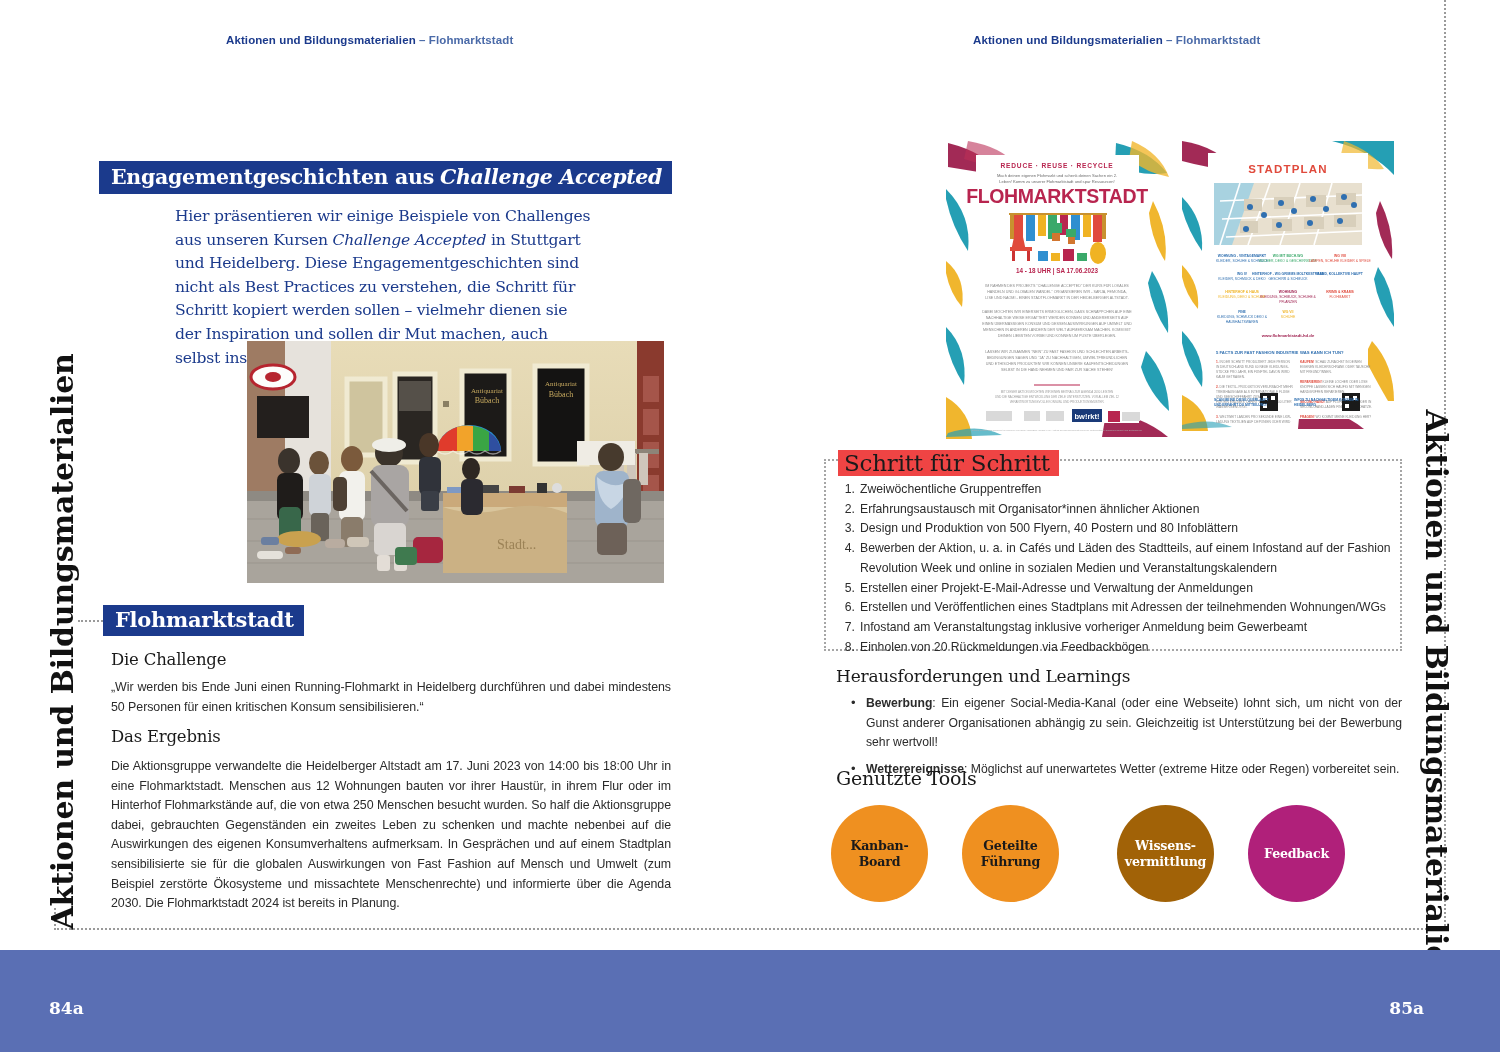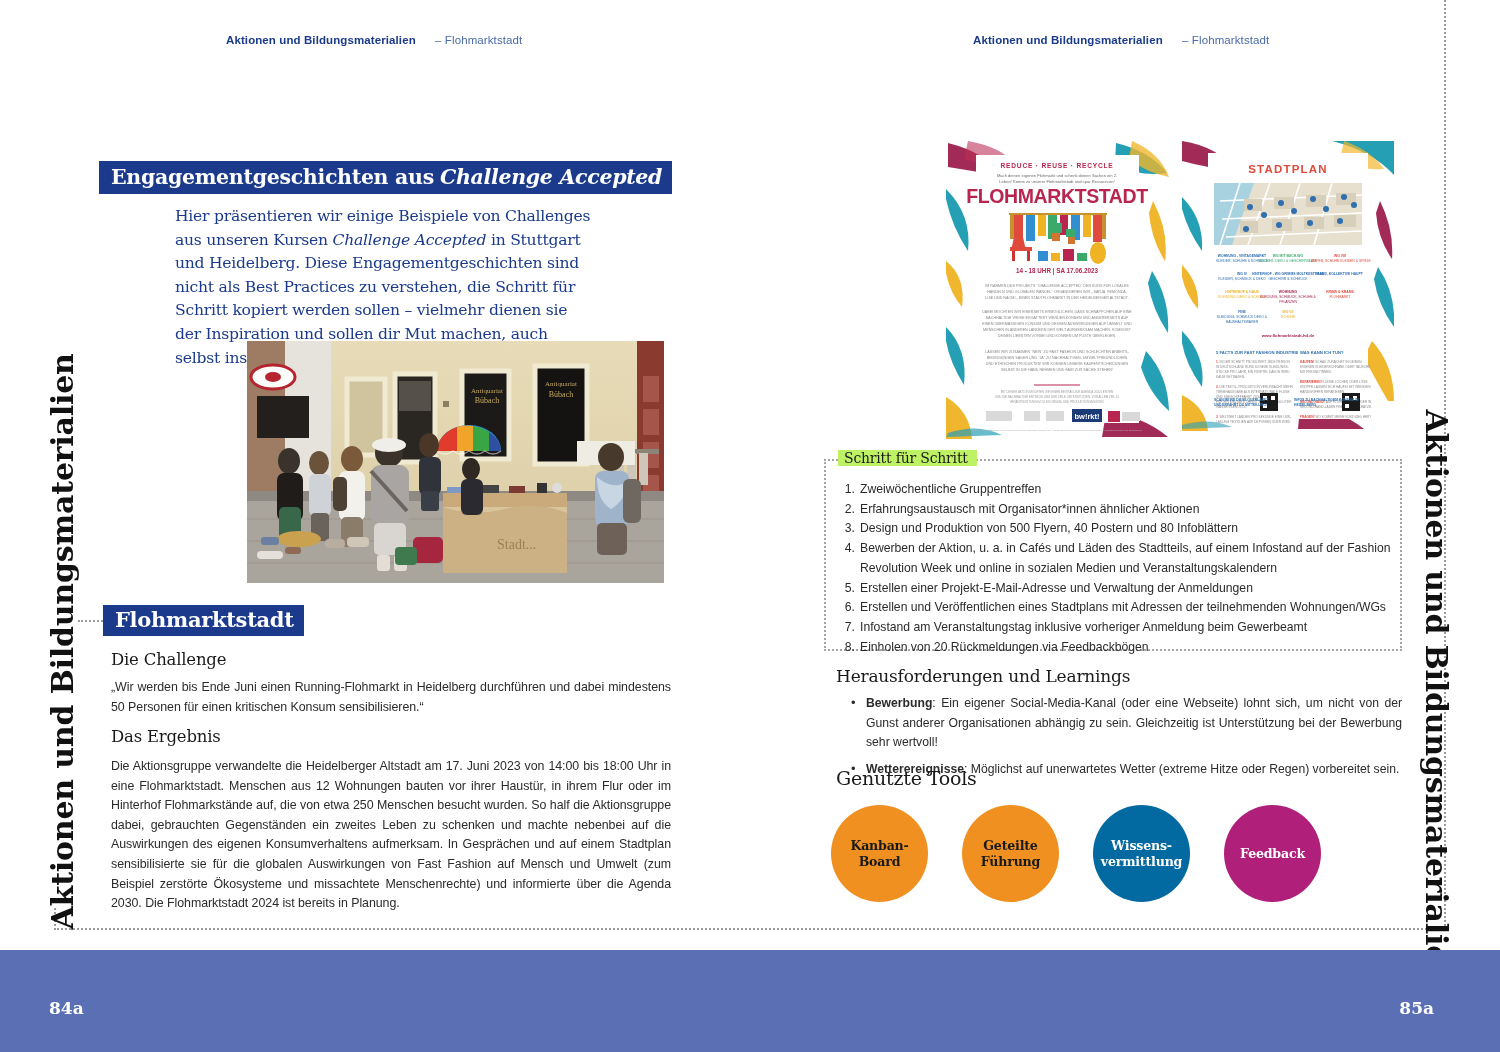--- a/index.html
+++ b/index.html
@@ -7,21 +7,21 @@
     width: 1500px; height: 1052px;
     background: #ffffff;
     font-family: "Liberation Sans", sans-serif;
     overflow: hidden;
   }
   .page { position: relative; width: 1500px; height: 1052px; background:#fff; }
 
   
   .runhead { position: absolute; font-size: 11.5px; letter-spacing:.1px; white-space: nowrap; }
   .runhead .bold { font-weight: 700; color:#1b3a8c; }
-  .runhead .reg  { font-weight: 400; color:#4a6aa8;padding-left:16px; }
+  .runhead .reg  { font-weight: 700; color:#4a6aa8; }
   #runhead-left  { left: 226px; top: 34px; }
   #runhead-right { left: 973px; top: 34px; }
 
   
   .dotline { position:absolute; }
   .dot-h { border-top: 2px dotted #9a9a9a; height:0; }
   .dot-v { border-left: 2px dotted #9a9a9a; width:0; }
 
   
   .side-tab {
@@ -93,23 +93,23 @@
   #poster-flohmarkt { left: 946px; top: 141px; width: 223px; height: 298px; }
   #poster-stadtplan { left: 1182px; top: 141px; width: 212px; height: 290px; }
   .poster svg { display:block; }
 
   
   #steps-box {
     position: absolute; left: 824px; top: 459px; width: 578px; height: 192px;
     border: 2px dotted #a6a6a6;
   }
   #steps-title {
-    position: absolute; left: 838px; top: 450px; background:#bef264;
+    position: absolute; left: 838px; top: 450px; background:#ef4444;
     padding: 0 9px 0 6px;
-    font-family: "DejaVu Serif", serif; font-size: 14px; color:#1a1a1a;
+    font-family: "DejaVu Serif", serif; font-size: 23px; color:#1a1a1a;
     letter-spacing:-0.2px;
   }
   #steps-list {
     position: absolute; left: 838px; top: 480px; width: 556px;
     font-family: "Liberation Sans", sans-serif;
     font-size: 12.2px; line-height: 19.7px; color:#2b2b2b;
     list-style: none;
   }
   #steps-list li { position: relative; padding-left: 22px; margin-bottom: 0px; }
   #steps-list li .num { position: absolute; left: 0; top: 0; width: 17px; text-align: right; }
@@ -147,21 +147,21 @@
   
   #footer-band {
     position:absolute; left:0; bottom:0; width:1500px; height:102px;
     background:#5a6fb4;
   }
   .folio {
     position:absolute; bottom:34px;
     font-family: "DejaVu Serif", serif; font-weight:700; font-size:17px; color:#ffffff;
   }
   #folio-left  { left: 49px; }
-  #folio-right { right: 66px; }
+  #folio-right { right: 76px; }
 </style>
 </head>
 <body>
 
 <div class="page">
 
   <div class="runhead" id="runhead-left">
     <span class="bold">Aktionen und Bildungsmaterialien</span><span class="reg"> – Flohmarktstadt</span>
   </div>
   <div class="runhead" id="runhead-right">
@@ -556,21 +556,21 @@
   </ul>
 
   <div id="tools-title">Genutzte Tools</div>
   <div id="tools-row">
     <div class="tool-circle" style="background:#ef9020;color:#1a1a1a;">
       <span><span>Kanban-</span><br><span>Board</span></span>
     </div>
     <div class="tool-circle" style="background:#ef9020;color:#1a1a1a;">
       <span><span>Geteilte</span><br><span>Führung</span></span>
     </div>
-    <div class="tool-circle" style="background:#0369a1;color:#ffffff;">
+    <div class="tool-circle" style="background:#a16207;color:#ffffff;margin-left:24px;">
       <span><span>Wissens-</span><br><span>vermittlung</span></span>
     </div>
     <div class="tool-circle" style="background:#b0207a;color:#ffffff;">
       <span><span>Feedback</span></span>
     </div>
   </div>
 
   <div id="footer-band"></div>
   <div class="folio" id="folio-left">84a</div>
   <div class="folio" id="folio-right">85a</div>

